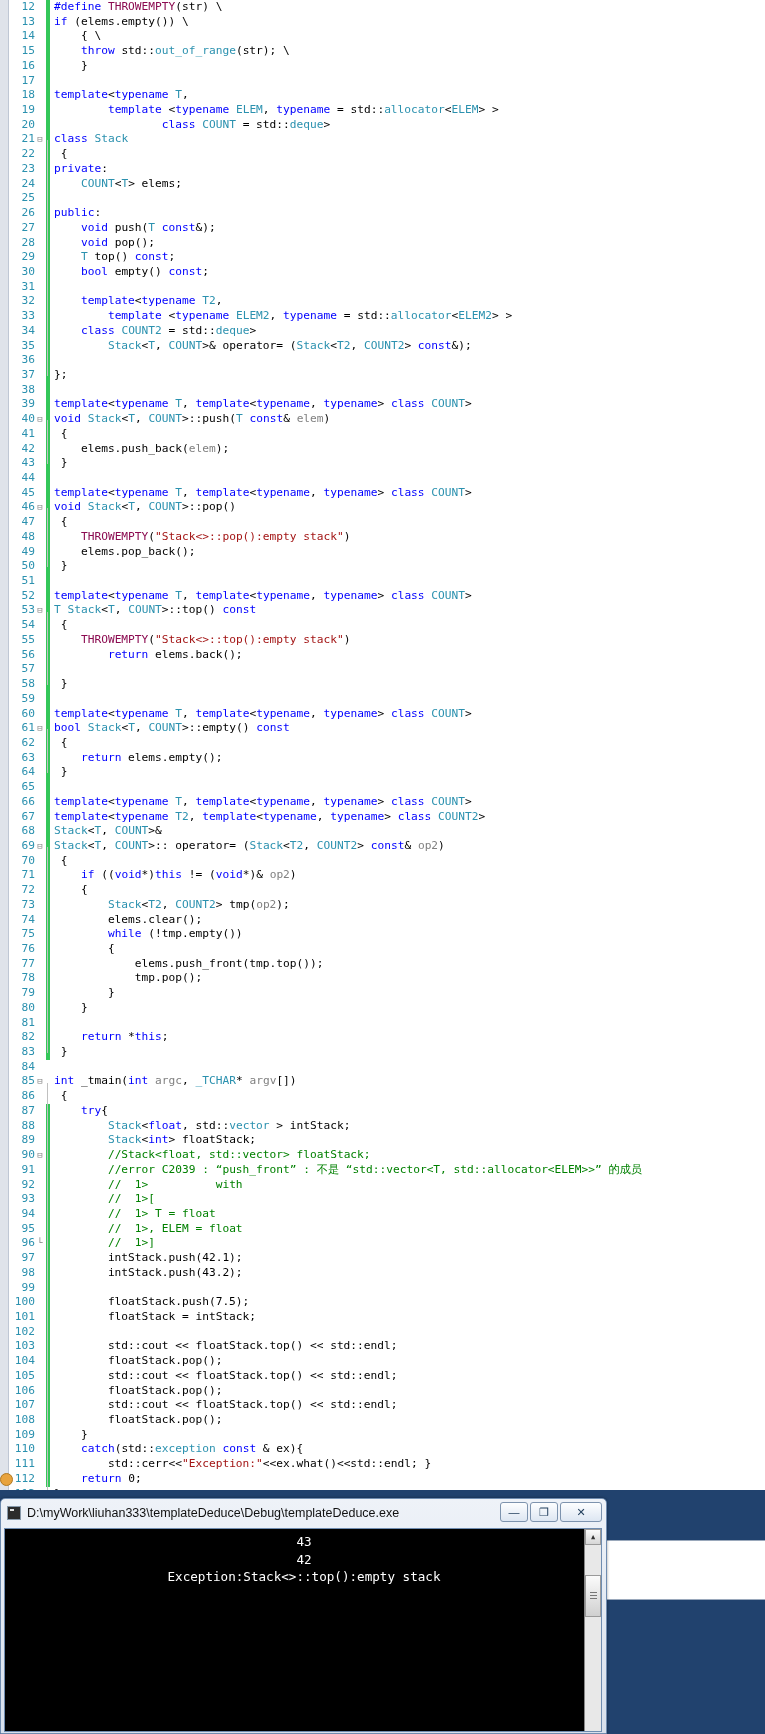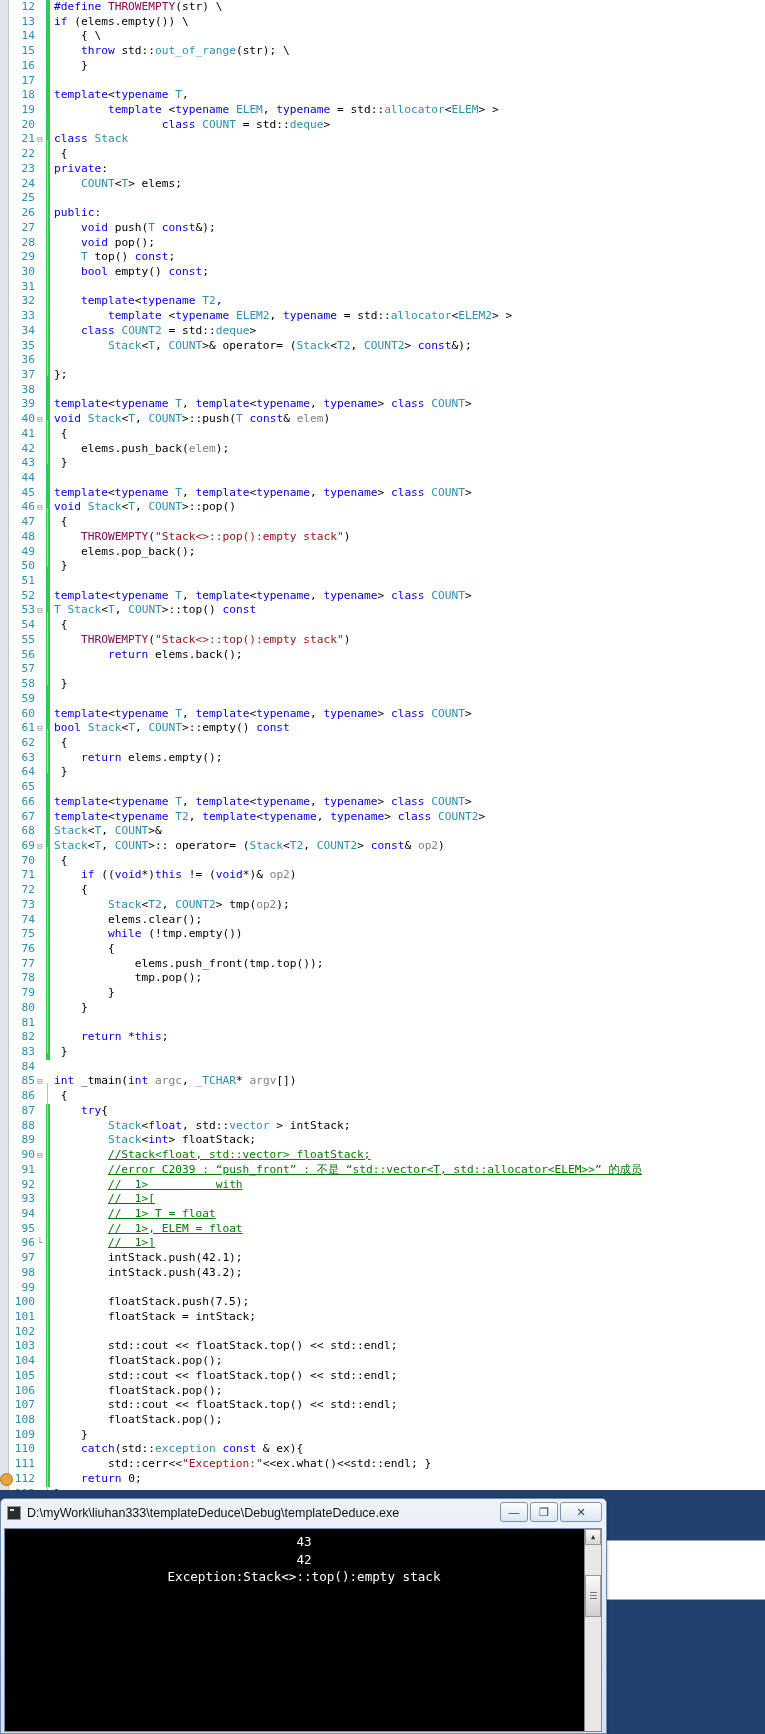--- a/index.html
+++ b/index.html
@@ -78,21 +78,21 @@
   .txt {
     display: inline-block;
     vertical-align: top;
     color: #000000;
   }
 
   
   .kw   { color: #0000ff; }
   .typ  { color: #2b91af; }
   .str  { color: #a31515; }
-  .cmt  { color: #008000; text-decoration: underline; }
+  .cmt  { color: #008000; }
   .mac  { color: #8b0a50; }
   .pp   { color: #0000ff; }
   .gry  { color: #808080; }
   .blk  { color: #000000; }
 
   .bp {
     position: absolute;
     left: 0px;
     width: 13px; height: 13px;
     border-radius: 50%;

